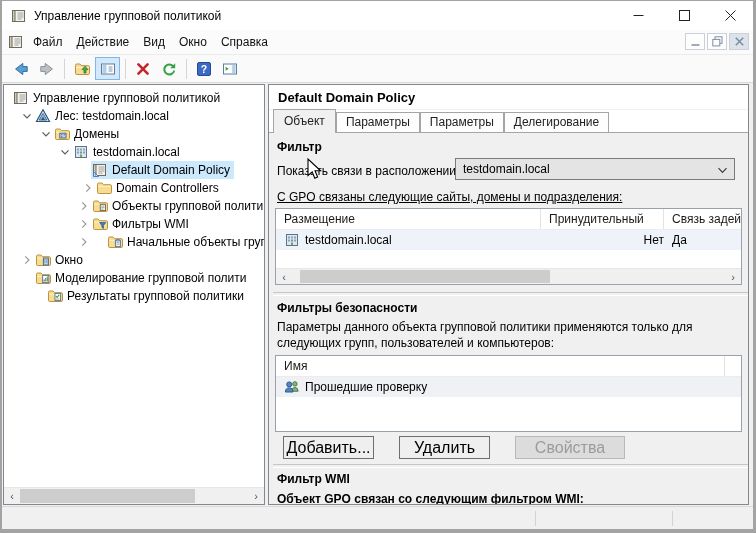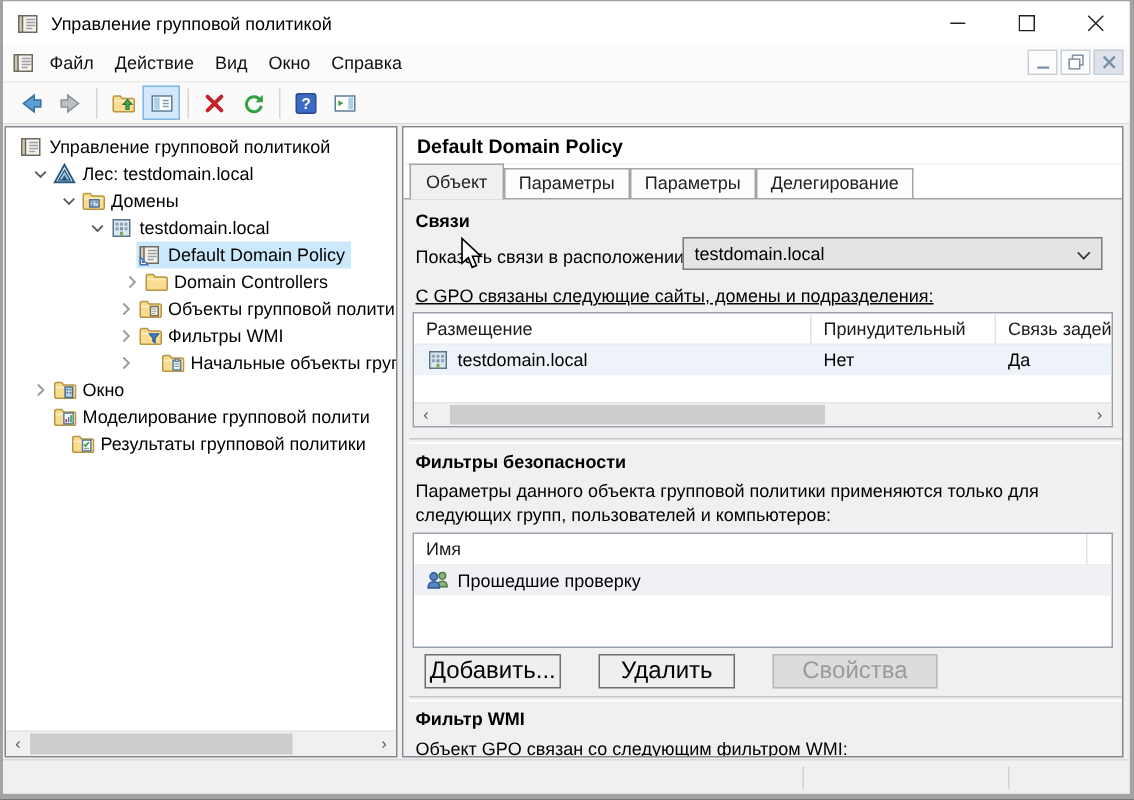--- a/index.html
+++ b/index.html
@@ -416,21 +416,21 @@
           <span>Default Domain Policy</span>
         </div>
         <div class="tabstrip" id="tabs">
             <div class="tab active">Объект</div>
             <div class="tab">Параметры</div>
             <div class="tab">Параметры</div>
             <div class="tab">Делегирование</div>
           </div>
         <div class="tabcontent">
 
-          <div class="abs sec-title" style="top:7px;left:8px;">Связи</div>
+          <div class="abs sec-title" style="top:7px;left:8px;">Фильтр</div>
           <div class="abs" style="top:31px;left:8px;">Показать связи в расположении:</div>
           <div class="combo" style="top:25px;left:186px;width:280px;">
             <span>testdomain.local</span>
             <span class="combo-chev" id="combo-chev"><svg width="11" height="11" viewBox="0 0 11 11">
                   <path d="M1.5 3.2 L5.5 7.4 L9.5 3.2" fill="none" stroke="#3c3c3c" stroke-width="1.2"></path>
                 </svg></span>
           </div>
           <div class="abs" style="top:57px;left:8px;text-decoration:underline;">С GPO связаны следующие сайты, домены и подразделения:</div>
 
           <div class="datatable" id="links-table" style="top:75px;left:6px;width:467px;height:77px;">
@@ -444,21 +444,21 @@
                   <span class="icon16">
                     <svg width="16" height="16" viewBox="0 0 16 16">
                       <rect x="2.5" y="2.5" width="11" height="11" fill="#dce6ee" stroke="#5c7488"></rect>
                       <path d="M4 4.5h2v2H4zM7 4.5h2v2H7zM10 4.5h2v2h-2zM4 7.5h2v2H4zM10 7.5h2v2h-2z" fill="#8ba3b8"></path>
                       <path d="M7 7.5h2v2H7z" fill="#7393ab"></path>
                       <path d="M7 10.5h2v2.5H7z" fill="#6fae53"></path>
                     </svg>
                   </span>
                   <span>testdomain.local</span>
                 </div>
-                <div class="dt-cell" style="width:123px;">
+                <div class="dt-cell" style="width:123px;justify-content:flex-end;">
                   <span>Нет</span>
                 </div>
                 <div class="dt-cell" style="width:140px;">
                   <span>Да</span>
                 </div>
               </div>
             <div class="dt-hscroll">
               <div class="hs-arrow" style="left:0;height:15px;">‹</div>
               <div class="hs-thumb" style="left:24px;width:250px;height:13px;"></div>
               <div class="hs-arrow" style="right:0;height:15px;">›</div>
@@ -487,21 +487,21 @@
                   <span>Прошедшие проверку</span>
                 </div>
               </div>
             </div>
 
           <div id="security-buttons"></div>
 
           <div class="groove" style="top:331px;"></div>
 
           <div class="abs sec-title" style="top:339px;left:8px;">Фильтр WMI</div>
-          <div class="abs" style="top:359px;left:8px;">Объект GPO связан со следующим фильтром WMI:</div>
+          <div class="abs" style="top:359px;left:8px;font-weight:bold;">Объект GPO связан со следующим фильтром WMI:</div>
 
         <div class="btn" style="top: 303px; left: 14px; width: 91px;">Добавить...</div>
             <div class="btn" style="top: 303px; left: 130px; width: 91px;">Удалить</div>
             <div class="btn disabled" style="top: 303px; left: 246px; width: 110px;">Свойства</div>
           </div>
       </div>
     </div>
 
     <div class="statusbar">
       <div class="sb-sep" style="left:533px;"></div>

